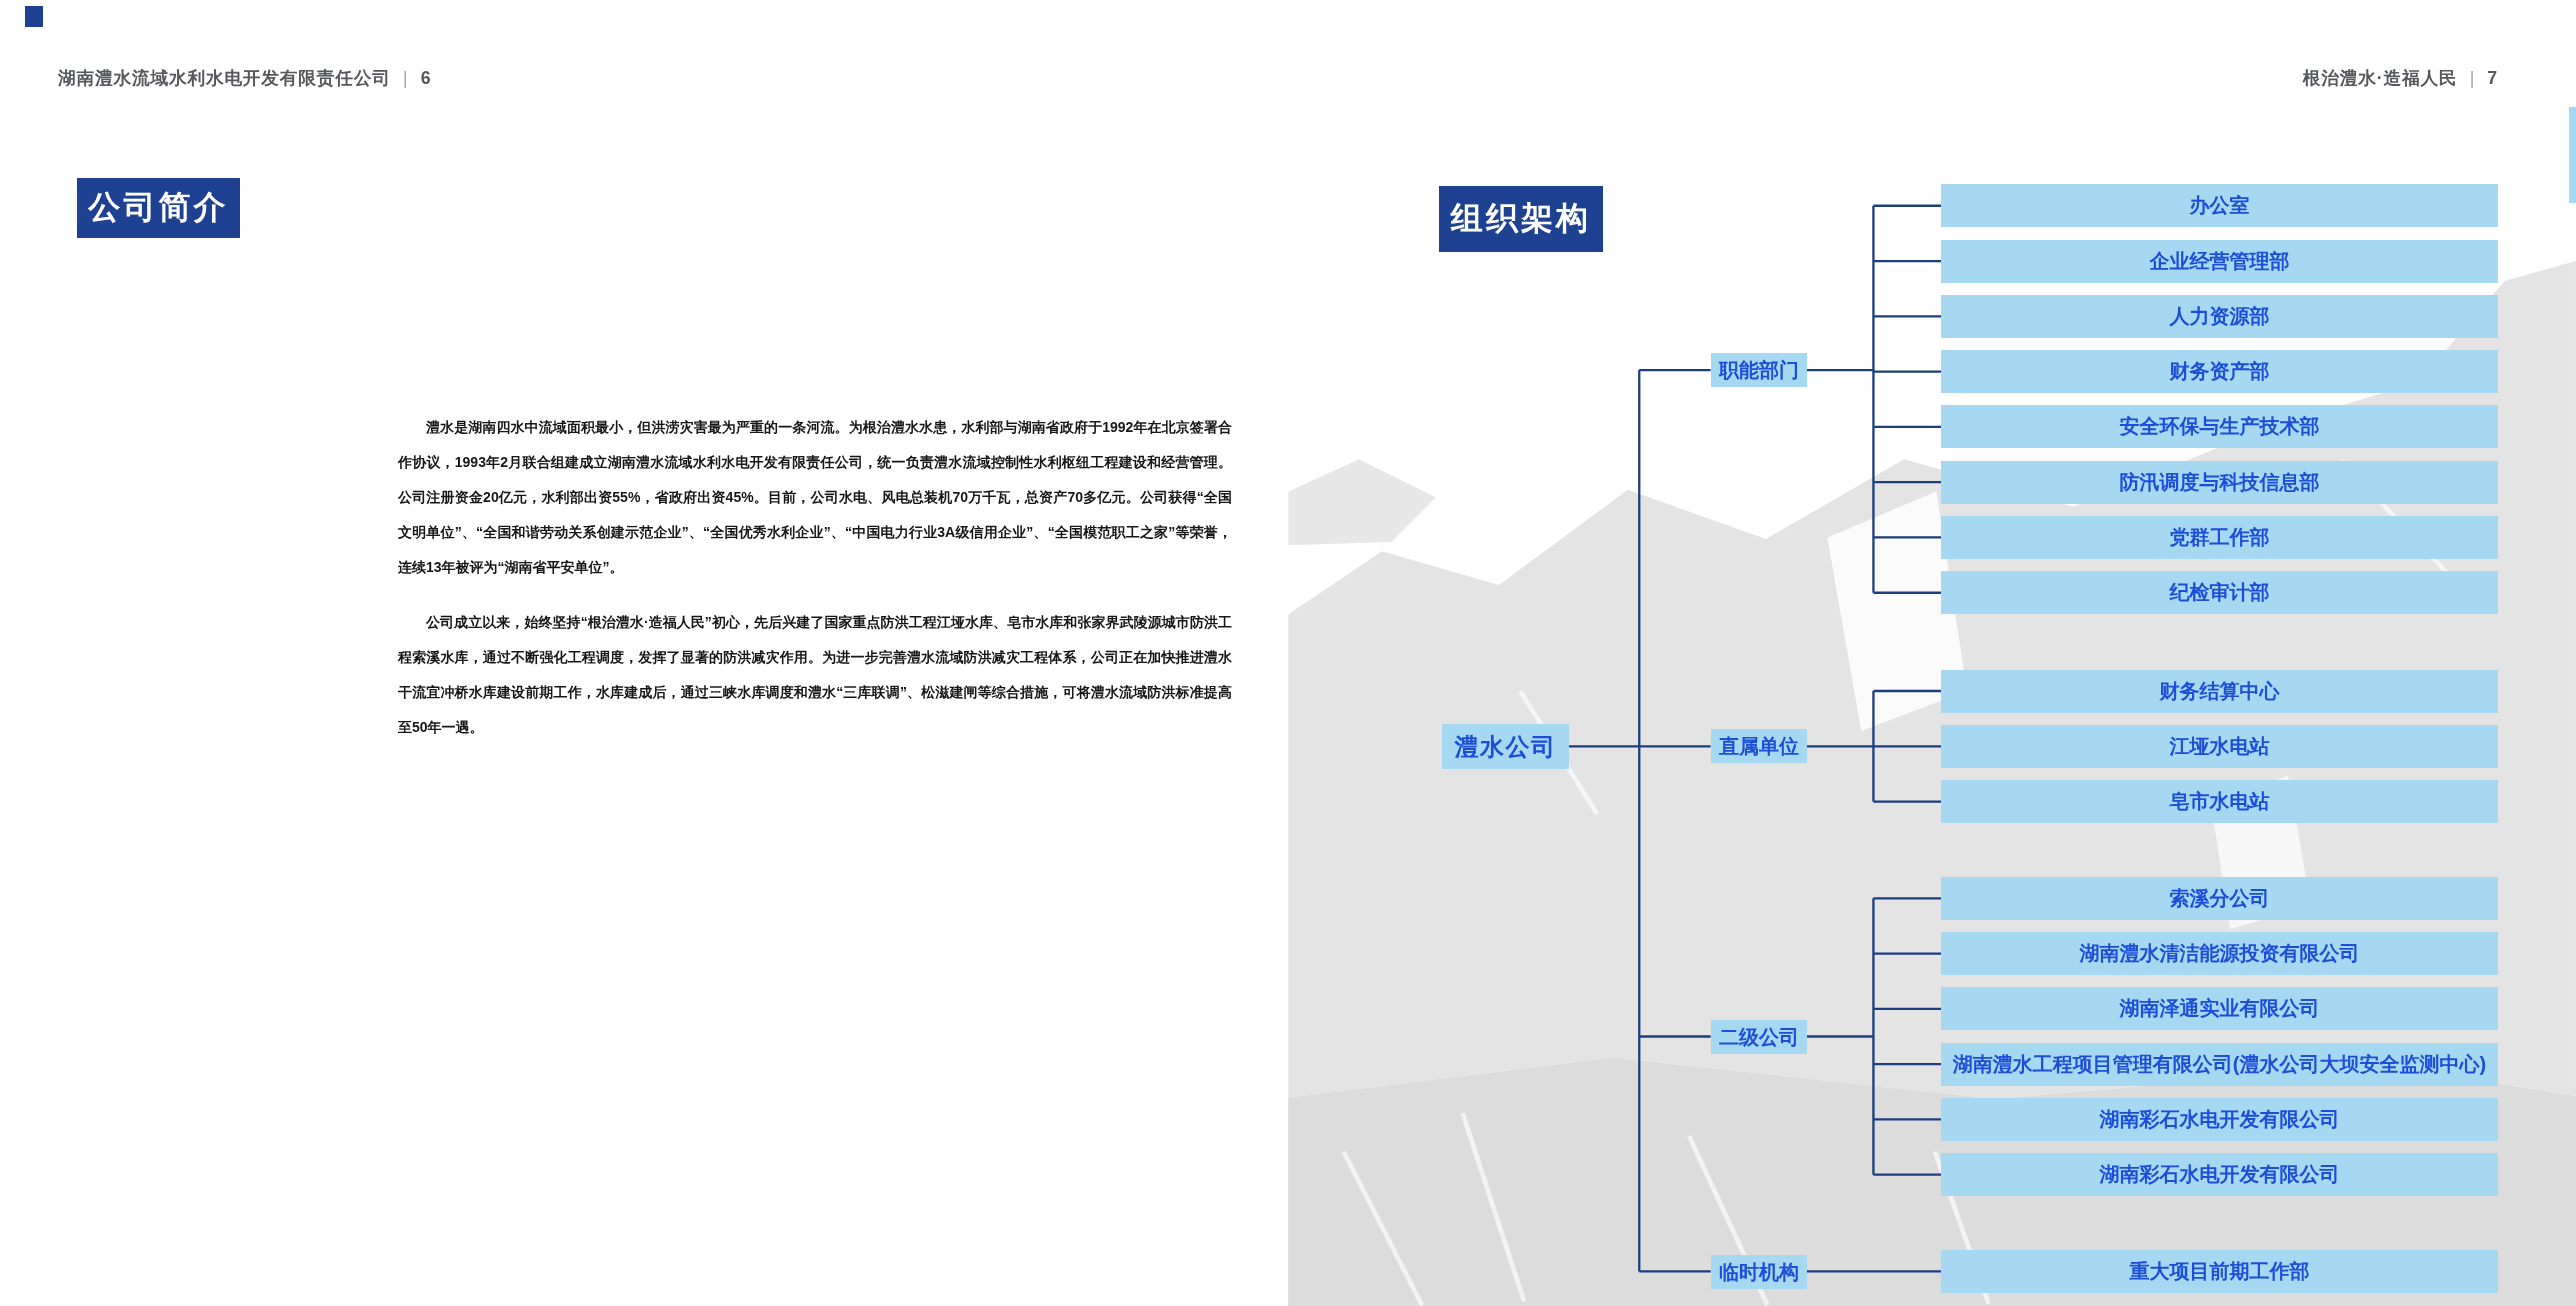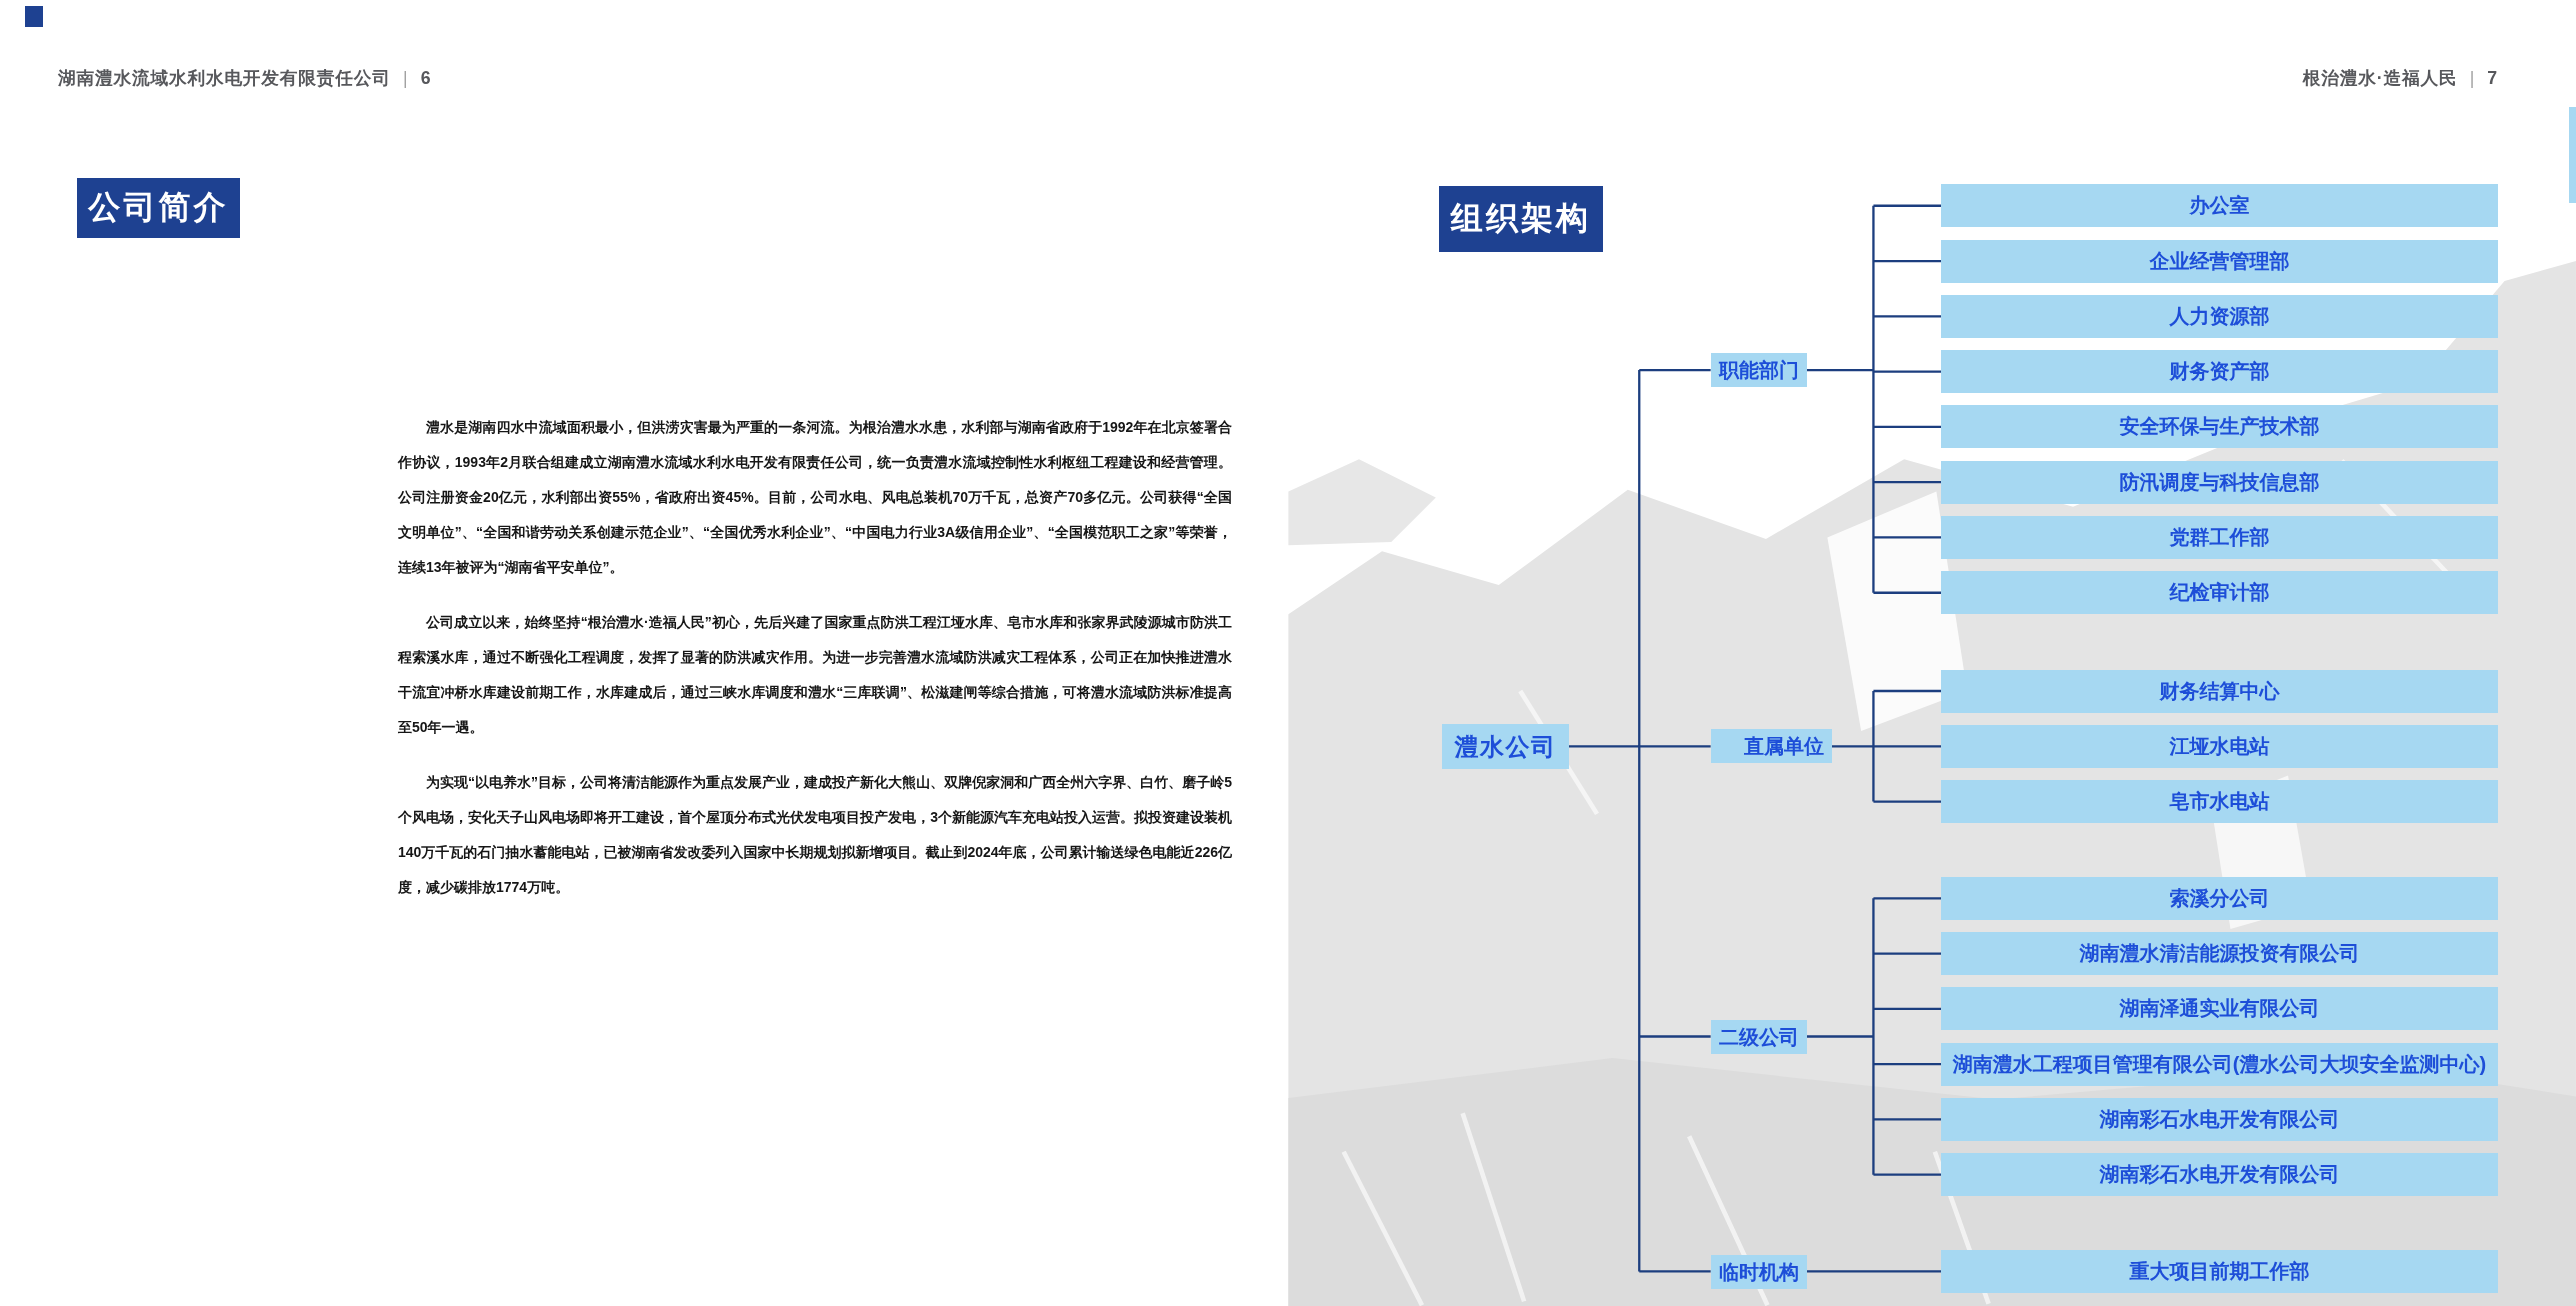--- a/index.html
+++ b/index.html
@@ -60,42 +60,41 @@
     <span>湖南澧水流域水利水电开发有限责任公司</span><span class="sep">|</span><span>6</span>
   </div>
   <div class="hdr hdr-right">
     <span>根治澧水·造福人民</span><span class="sep">|</span><span>7</span>
   </div>
 
   <div class="title-box title-left">公司简介</div>
   <div class="body-text">
     <p>澧水是湖南四水中流域面积最小，但洪涝灾害最为严重的一条河流。为根治澧水水患，水利部与湖南省政府于1992年在北京签署合作协议，1993年2月联合组建成立湖南澧水流域水利水电开发有限责任公司，统一负责澧水流域控制性水利枢纽工程建设和经营管理。公司注册资金20亿元，水利部出资55%，省政府出资45%。目前，公司水电、风电总装机70万千瓦，总资产70多亿元。公司获得“全国文明单位”、“全国和谐劳动关系创建示范企业”、“全国优秀水利企业”、“中国电力行业3A级信用企业”、“全国模范职工之家”等荣誉，连续13年被评为“湖南省平安单位”。</p>
     <p>公司成立以来，始终坚持“根治澧水·造福人民”初心，先后兴建了国家重点防洪工程江垭水库、皂市水库和张家界武陵源城市防洪工程索溪水库，通过不断强化工程调度，发挥了显著的防洪减灾作用。为进一步完善澧水流域防洪减灾工程体系，公司正在加快推进澧水干流宜冲桥水库建设前期工作，水库建成后，通过三峡水库调度和澧水“三库联调”、松滋建闸等综合措施，可将澧水流域防洪标准提高至50年一遇。</p>
-    <p>为实现“以电养水”目标，公司将清洁能源作为重点发展产业，建成投产新化大熊山、双牌倪家洞和广西全州六字界、白竹、磨子岭5个风电场，安化天子山风电场即将开工建设，首个屋顶分布式光伏发电项目投产发电，3个新能源汽车充电站投入运营。拟投资建设装机140万千瓦的石门抽水蓄能电站，已被湖南省发改委列入国家中长期规划拟新增项目。截止到2024年底，公司累计输送绿色电能近226亿度，减少碳排放1774万吨。</p>
   </div>
 
   <div class="title-box title-right">组织架构</div>
 
   <svg class="layer" id="org-lines" width="2576" height="1306" viewBox="0 0 3355 1701">
       <path d="M2135 482 L2135 1656 M2043 972 L2228 972 M2135 482 L2228 482 M2353 482 L2440 482 M2440 268 L2440 772 M2440 268 L2528 268 M2440 340 L2528 340 M2440 412 L2528 412 M2440 484 L2528 484 M2440 556 L2528 556 M2440 628 L2528 628 M2440 700 L2528 700 M2440 772 L2528 772 M2135 972 L2228 972 M2353 972 L2440 972 M2440 900 L2440 1044 M2440 900 L2528 900 M2440 972 L2528 972 M2440 1044 L2528 1044 M2135 1350 L2228 1350 M2353 1350 L2440 1350 M2440 1170 L2440 1530 M2440 1170 L2528 1170 M2440 1242 L2528 1242 M2440 1314 L2528 1314 M2440 1386 L2528 1386 M2440 1458 L2528 1458 M2440 1530 L2528 1530 M2135 1656 L2228 1656 M2353 1656 L2528 1656" stroke="#1c3e7f" stroke-width="3" fill="none"></path>
     </svg>
 
   <div class="rootbox">澧水公司</div>
 
   <div id="org-nodes">
       <div class="branch" style="left: 1711px; top: 353px; width: 96px; height: 34px;">职能部门</div>
       <div class="bar" style="left: 1941px; top: 184px; width: 557px; height: 43px;">办公室</div>
       <div class="bar" style="left: 1941px; top: 240px; width: 557px; height: 43px;">企业经营管理部</div>
       <div class="bar" style="left: 1941px; top: 295px; width: 557px; height: 43px;">人力资源部</div>
       <div class="bar" style="left: 1941px; top: 350px; width: 557px; height: 43px;">财务资产部</div>
       <div class="bar" style="left: 1941px; top: 405px; width: 557px; height: 43px;">安全环保与生产技术部</div>
       <div class="bar" style="left: 1941px; top: 461px; width: 557px; height: 43px;">防汛调度与科技信息部</div>
       <div class="bar" style="left: 1941px; top: 516px; width: 557px; height: 43px;">党群工作部</div>
       <div class="bar" style="left: 1941px; top: 571px; width: 557px; height: 43px;">纪检审计部</div>
-      <div class="branch" style="left: 1711px; top: 729px; width: 96px; height: 34px; padding-left: 25px;">直属单位</div>
+      <div class="branch" style="left: 1711px; top: 729px; width: 96px; height: 34px;">直属单位</div>
       <div class="bar" style="left: 1941px; top: 670px; width: 557px; height: 43px;">财务结算中心</div>
       <div class="bar" style="left: 1941px; top: 725px; width: 557px; height: 43px;">江垭水电站</div>
       <div class="bar" style="left: 1941px; top: 780px; width: 557px; height: 43px;">皂市水电站</div>
       <div class="branch" style="left: 1711px; top: 1020px; width: 96px; height: 34px;">二级公司</div>
       <div class="bar" style="left: 1941px; top: 877px; width: 557px; height: 43px;">索溪分公司</div>
       <div class="bar" style="left: 1941px; top: 932px; width: 557px; height: 43px;">湖南澧水清洁能源投资有限公司</div>
       <div class="bar" style="left: 1941px; top: 987px; width: 557px; height: 43px;">湖南泽通实业有限公司</div>
       <div class="bar" style="left: 1941px; top: 1043px; width: 557px; height: 43px;">湖南澧水工程项目管理有限公司(澧水公司大坝安全监测中心)</div>
       <div class="bar" style="left: 1941px; top: 1098px; width: 557px; height: 43px;">湖南彩石水电开发有限公司</div>
       <div class="bar" style="left: 1941px; top: 1153px; width: 557px; height: 43px;">湖南彩石水电开发有限公司</div>

